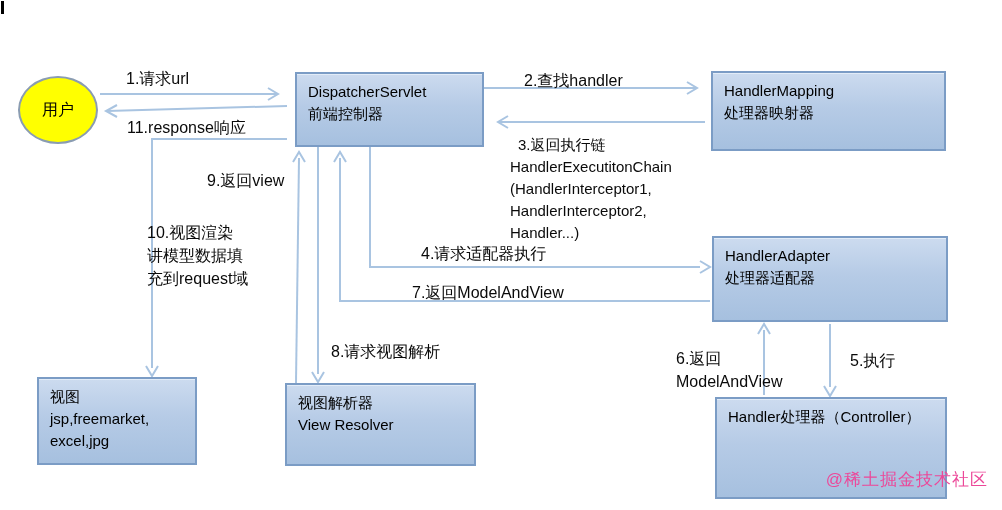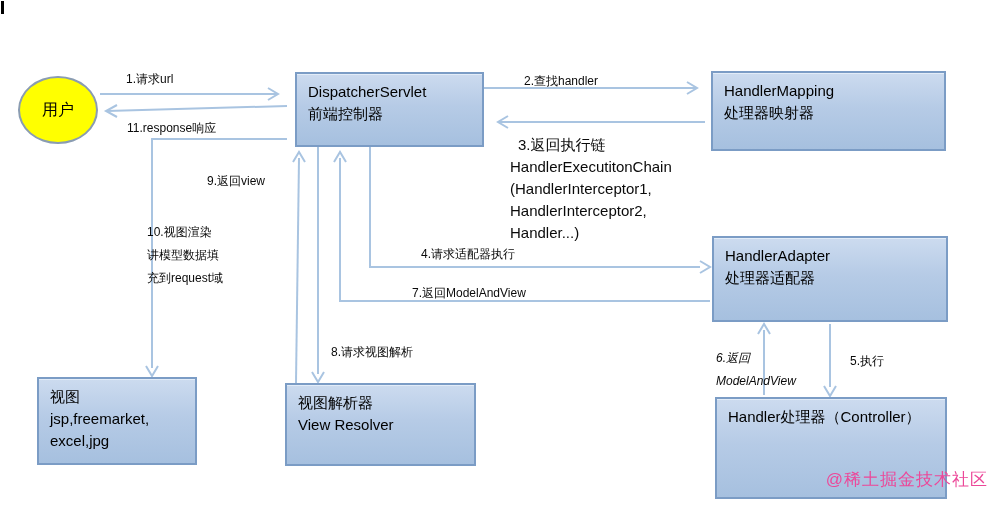--- a/index.html
+++ b/index.html
@@ -14,21 +14,21 @@
     box-shadow:inset 0 1px 0 #e2ecf8;
     padding:7px 11px;font-size:15px;line-height:22px;white-space:nowrap;
   }
   .ellipse{
     position:absolute;box-sizing:border-box;border-radius:50%;
     border:2px solid #8a9cb2;background:#ffff00;
     display:flex;align-items:center;justify-content:center;
     font-size:16px;
   }
   .edge-label{
-    position:absolute;font-size:12px;line-height:22px;white-space:nowrap;color:#0a0a0a;
+    position:absolute;font-size:16px;line-height:22px;white-space:nowrap;color:#0a0a0a;
   }
   .edge-label.small{font-size:15px;}
   .lh23{line-height:23px;}
   svg.arrows{position:absolute;left:0;top:0;pointer-events:none;}
   .watermark{
     position:absolute;right:14px;top:468px;font-size:17px;color:#ec4899;
     letter-spacing:1px;white-space:nowrap;
   }
   .cursor-artifact{position:absolute;left:1px;top:1px;width:3px;height:13px;background:#000;}
 </style>
@@ -129,21 +129,21 @@
     <div>HandlerExecutitonChain</div>
     <div>(HandlerInterceptor1,</div>
     <div>HandlerInterceptor2,</div>
     <div>Handler...)</div>
   </div>
 
   <div class="edge-label" style="left:421px;top:243px;">4.请求适配器执行</div>
 
   <div class="edge-label" style="left:850px;top:350px;text-align:center;">5.执行</div>
 
-  <div class="edge-label lh23" style="left:716px;top:347px;font-style:italic;">
+  <div class="edge-label lh23" style="left:676px;top:347px;">
     <div>6.返回</div>
     <div>ModelAndView</div>
   </div>
 
   <div class="edge-label" style="left:412px;top:282px;">7.返回ModelAndView</div>
 
   <div class="edge-label" style="left:331px;top:325px;margin-top:16px;">8.请求视图解析</div>
 
   <div class="edge-label" style="left:207px;top:170px;">9.返回view</div>
 

